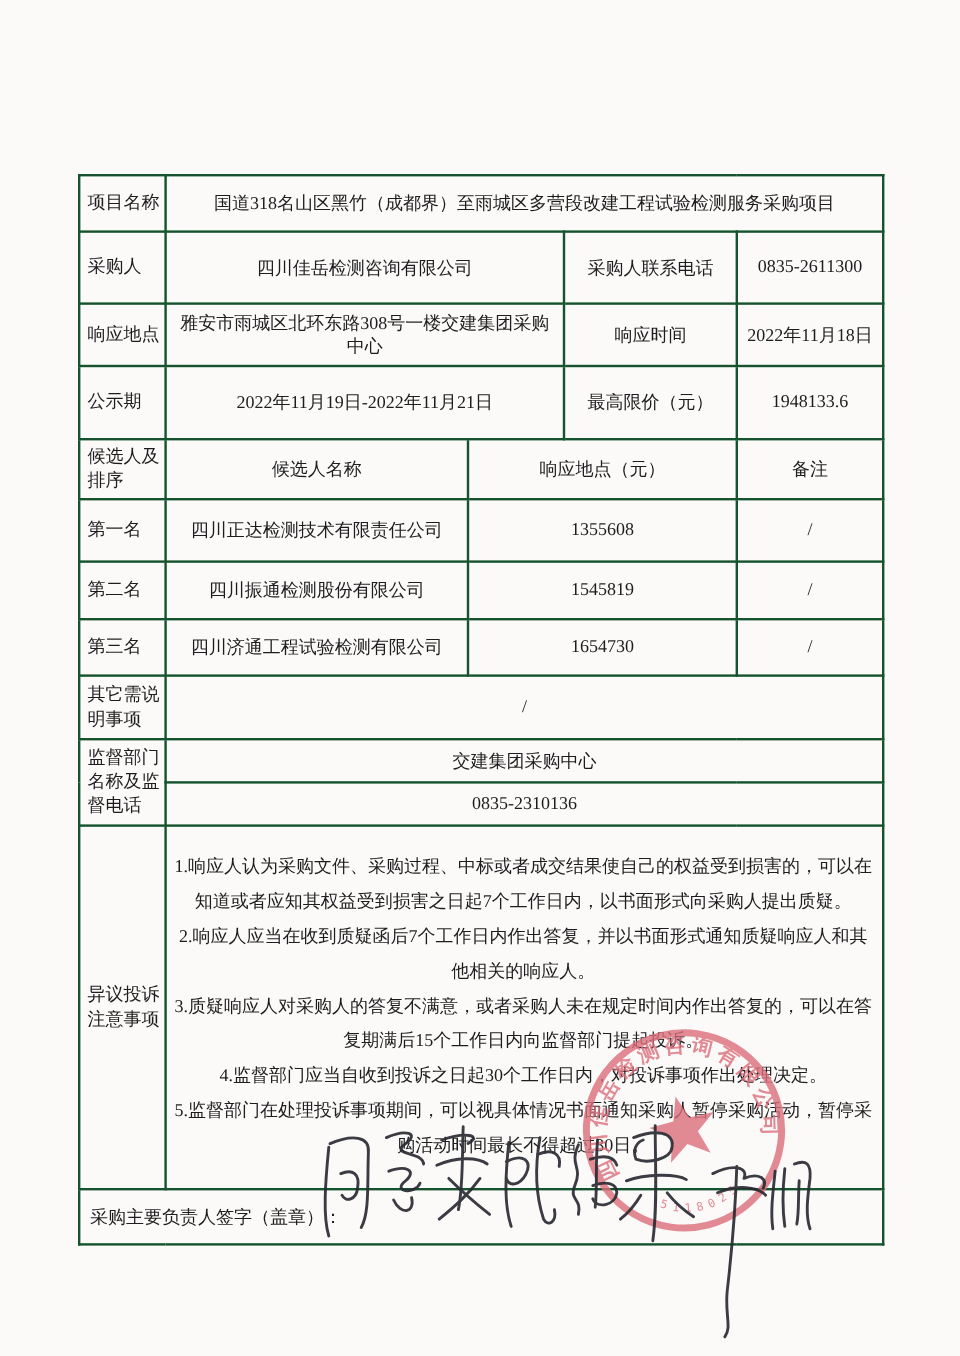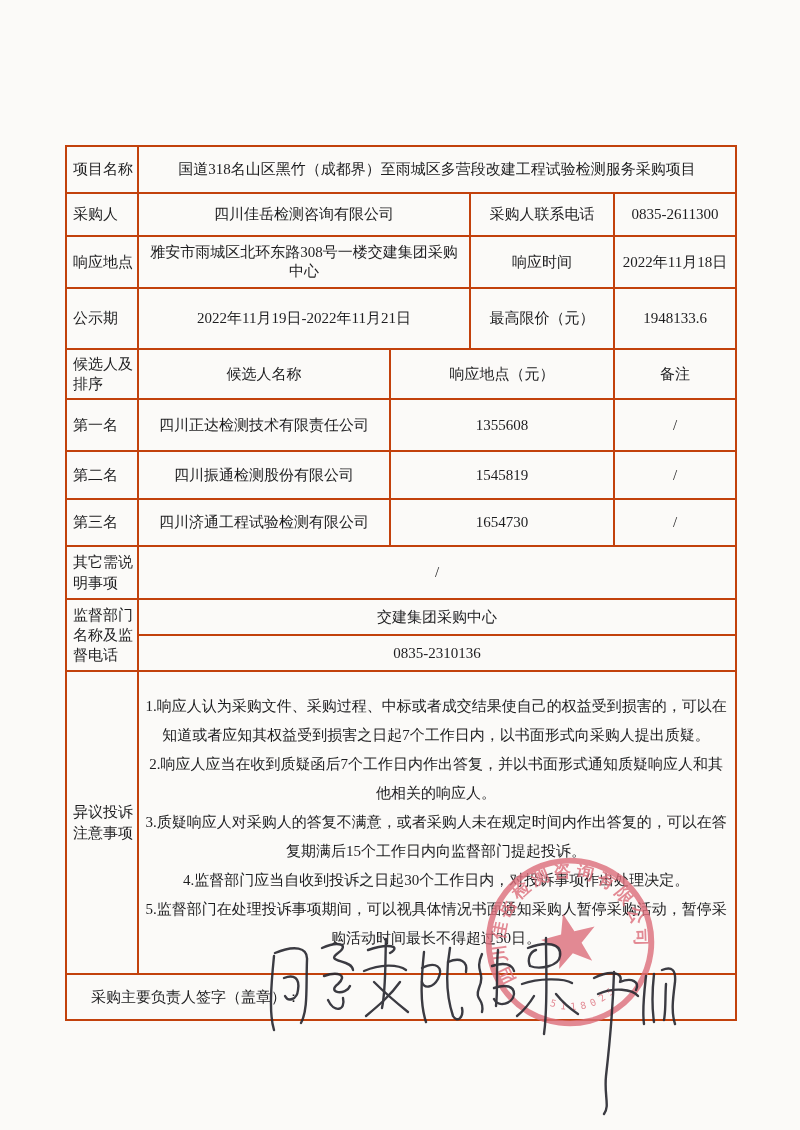--- a/index.html
+++ b/index.html
@@ -25,21 +25,21 @@
     color:#161616;
   }
   table.doc-table {
     position:absolute;
     top:145px; left:65px;
     width:670px;
     border-collapse:collapse;
     table-layout:fixed;
   }
   .doc-table td {
-    border:2px solid #c2410c;
+    border:2px solid #14532d;
     font-size:15px;
     padding:2px 4px;
     vertical-align:middle;
     overflow:hidden;
   }
   .doc-table td.lbl {
     text-align:left;
     padding-left:6px;
     padding-right:3px;
     line-height:1.35;
@@ -50,21 +50,21 @@
     padding:12px 8px 12px 6px;
   }
   .notes-cell p {
     margin:0;
     font-size:15px;
     line-height:29px;
     text-align:center;
   }
   .doc-table td.sign-cell {
     text-align:left;
-    padding-left:24px;
+    padding-left:8px;
     font-size:15px;
   }
   .stamp {
     position:absolute;
     left:478px; top:850px;
     width:184px; height:184px;
     z-index:2;
     pointer-events:none;
   }
   .handwriting {
@@ -89,21 +89,21 @@
         <col style="width:144px">
         <col style="width:122px">
     </colgroup>
 
     <tbody>
         <tr style="height:47px">
       <td class="lbl">项目名称</td>
       <td class="val" colspan="4">国道318名山区黑竹（成都界）至雨城区多营段改建工程试验检测服务采购项目</td>
     </tr>
 
-    <tr style="height:43px">
+    <tr style="height:60px">
       <td class="lbl">采购人</td>
       <td class="val" colspan="2">四川佳岳检测咨询有限公司</td>
       <td class="val">采购人联系电话</td>
       <td class="val">0835-2611300</td>
     </tr>
 
     <tr style="height:52px">
       <td class="lbl">响应地点</td>
       <td class="val" colspan="2">雅安市雨城区北环东路308号一楼交建集团采购中心</td>
       <td class="val">响应时间</td>

